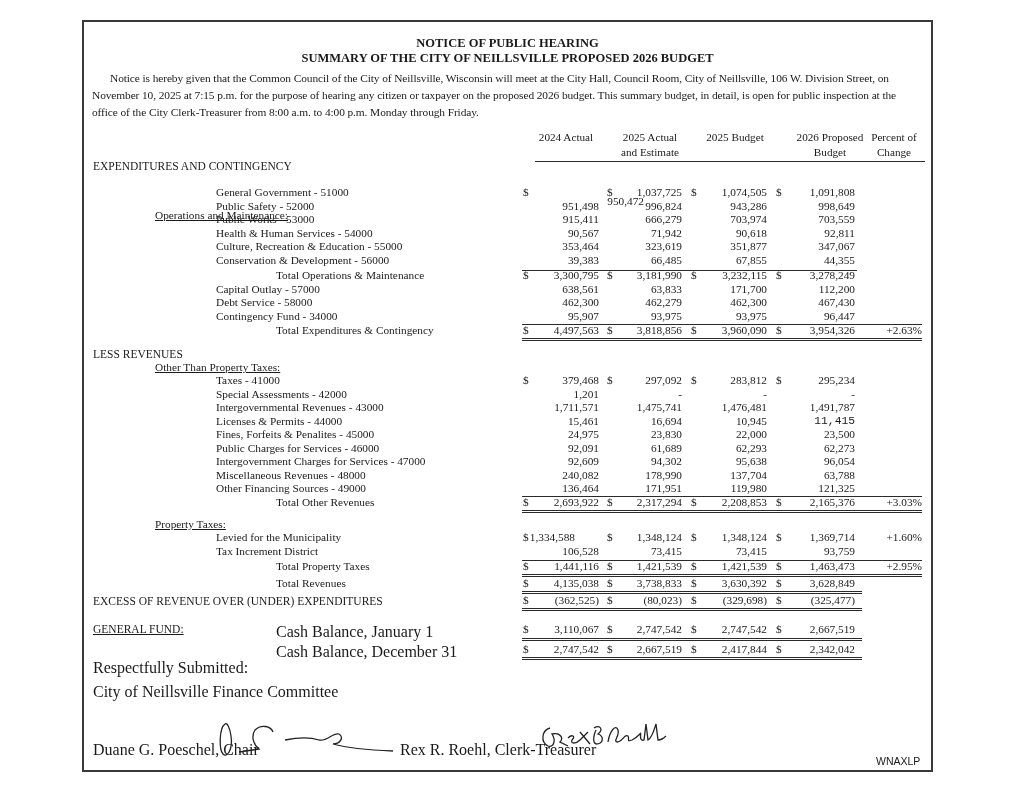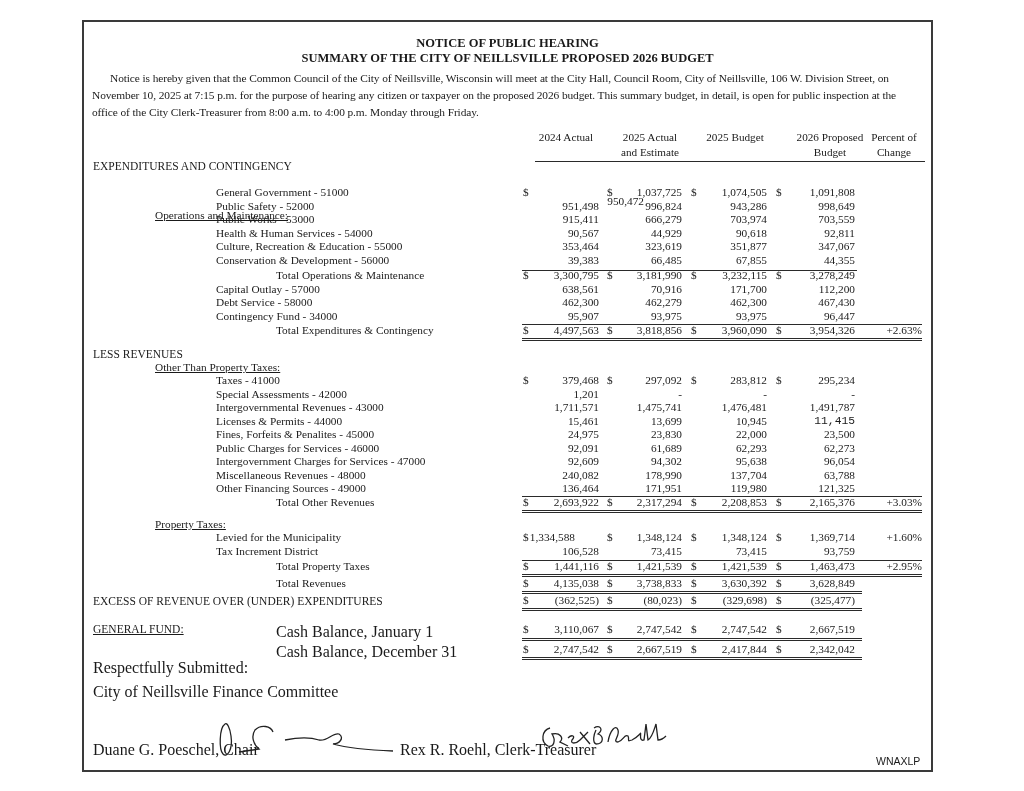--- a/index.html
+++ b/index.html
@@ -91,21 +91,21 @@
       <div class="abs item" style="top: 213px;">Public Works - 53000</div>
       <div class="abs num" style="left: 529px; width: 70px; top: 213px;">915,411</div>
       <div class="abs num" style="left: 612px; width: 70px; top: 213px;">666,279</div>
       <div class="abs num" style="left: 697px; width: 70px; top: 213px;">703,974</div>
       <div class="abs num" style="left: 785px; width: 70px; top: 213px;">703,559</div>
       <div class="abs pct" style="top: 213px;"></div>
     </div>
     <div>
       <div class="abs item" style="top: 226.5px;">Health &amp; Human Services - 54000</div>
       <div class="abs num" style="left: 529px; width: 70px; top: 226.5px;">90,567</div>
-      <div class="abs num" style="left: 612px; width: 70px; top: 226.5px;">44,929</div>
+      <div class="abs num" style="left: 612px; width: 70px; top: 226.5px;">71,942</div>
       <div class="abs num" style="left: 697px; width: 70px; top: 226.5px;">90,618</div>
       <div class="abs num" style="left: 785px; width: 70px; top: 226.5px;">92,811</div>
       <div class="abs pct" style="top: 226.5px;"></div>
     </div>
     <div>
       <div class="abs item" style="top: 240px;">Culture, Recreation &amp; Education - 55000</div>
       <div class="abs num" style="left: 529px; width: 70px; top: 240px;">353,464</div>
       <div class="abs num" style="left: 612px; width: 70px; top: 240px;">323,619</div>
       <div class="abs num" style="left: 697px; width: 70px; top: 240px;">351,877</div>
       <div class="abs num" style="left: 785px; width: 70px; top: 240px;">347,067</div>
@@ -127,21 +127,21 @@
       <div class="abs num" style="left: 612px; width: 70px; top: 269px;">3,181,990</div>
       <div class="abs dol" style="left: 691px; top: 269px;">$</div>
       <div class="abs num" style="left: 697px; width: 70px; top: 269px;">3,232,115</div>
       <div class="abs dol" style="left: 776px; top: 269px;">$</div>
       <div class="abs num" style="left: 785px; width: 70px; top: 269px;">3,278,249</div>
       <div class="abs pct" style="top: 269px;"></div>
     </div>
     <div>
       <div class="abs item" style="top: 282.5px;">Capital Outlay - 57000</div>
       <div class="abs num" style="left: 529px; width: 70px; top: 282.5px;">638,561</div>
-      <div class="abs num" style="left: 612px; width: 70px; top: 282.5px;">70,916</div>
+      <div class="abs num" style="left: 612px; width: 70px; top: 282.5px;">63,833</div>
       <div class="abs num" style="left: 697px; width: 70px; top: 282.5px;">171,700</div>
       <div class="abs num" style="left: 785px; width: 70px; top: 282.5px;">112,200</div>
       <div class="abs pct" style="top: 282.5px;"></div>
     </div>
     <div>
       <div class="abs item" style="top: 296px;">Debt Service - 58000</div>
       <div class="abs num" style="left: 529px; width: 70px; top: 296px;">462,300</div>
       <div class="abs num" style="left: 612px; width: 70px; top: 296px;">462,279</div>
       <div class="abs num" style="left: 697px; width: 70px; top: 296px;">462,300</div>
       <div class="abs num" style="left: 785px; width: 70px; top: 296px;">467,430</div>
@@ -191,21 +191,21 @@
       <div class="abs item" style="top: 401px;">Intergovernmental Revenues - 43000</div>
       <div class="abs num" style="left: 529px; width: 70px; top: 401px;">1,711,571</div>
       <div class="abs num" style="left: 612px; width: 70px; top: 401px;">1,475,741</div>
       <div class="abs num" style="left: 697px; width: 70px; top: 401px;">1,476,481</div>
       <div class="abs num" style="left: 785px; width: 70px; top: 401px;">1,491,787</div>
       <div class="abs pct" style="top: 401px;"></div>
     </div>
     <div>
       <div class="abs item" style="top: 414.5px;">Licenses &amp; Permits - 44000</div>
       <div class="abs num" style="left: 529px; width: 70px; top: 414.5px;">15,461</div>
-      <div class="abs num" style="left: 612px; width: 70px; top: 414.5px;">13,699</div>
+      <div class="abs num" style="left: 612px; width: 70px; top: 414.5px;">16,694</div>
       <div class="abs num" style="left: 697px; width: 70px; top: 414.5px;">10,945</div>
       <div class="abs num" style="left: 785px; width: 70px; top: 414.5px; font-family: Liberation Mono, monospace;">11,415</div>
       <div class="abs pct" style="top: 414.5px;"></div>
     </div>
     <div>
       <div class="abs item" style="top: 428px;">Fines, Forfeits &amp; Penalites - 45000</div>
       <div class="abs num" style="left: 529px; width: 70px; top: 428px;">24,975</div>
       <div class="abs num" style="left: 612px; width: 70px; top: 428px;">23,830</div>
       <div class="abs num" style="left: 697px; width: 70px; top: 428px;">22,000</div>
       <div class="abs num" style="left: 785px; width: 70px; top: 428px;">23,500</div>

